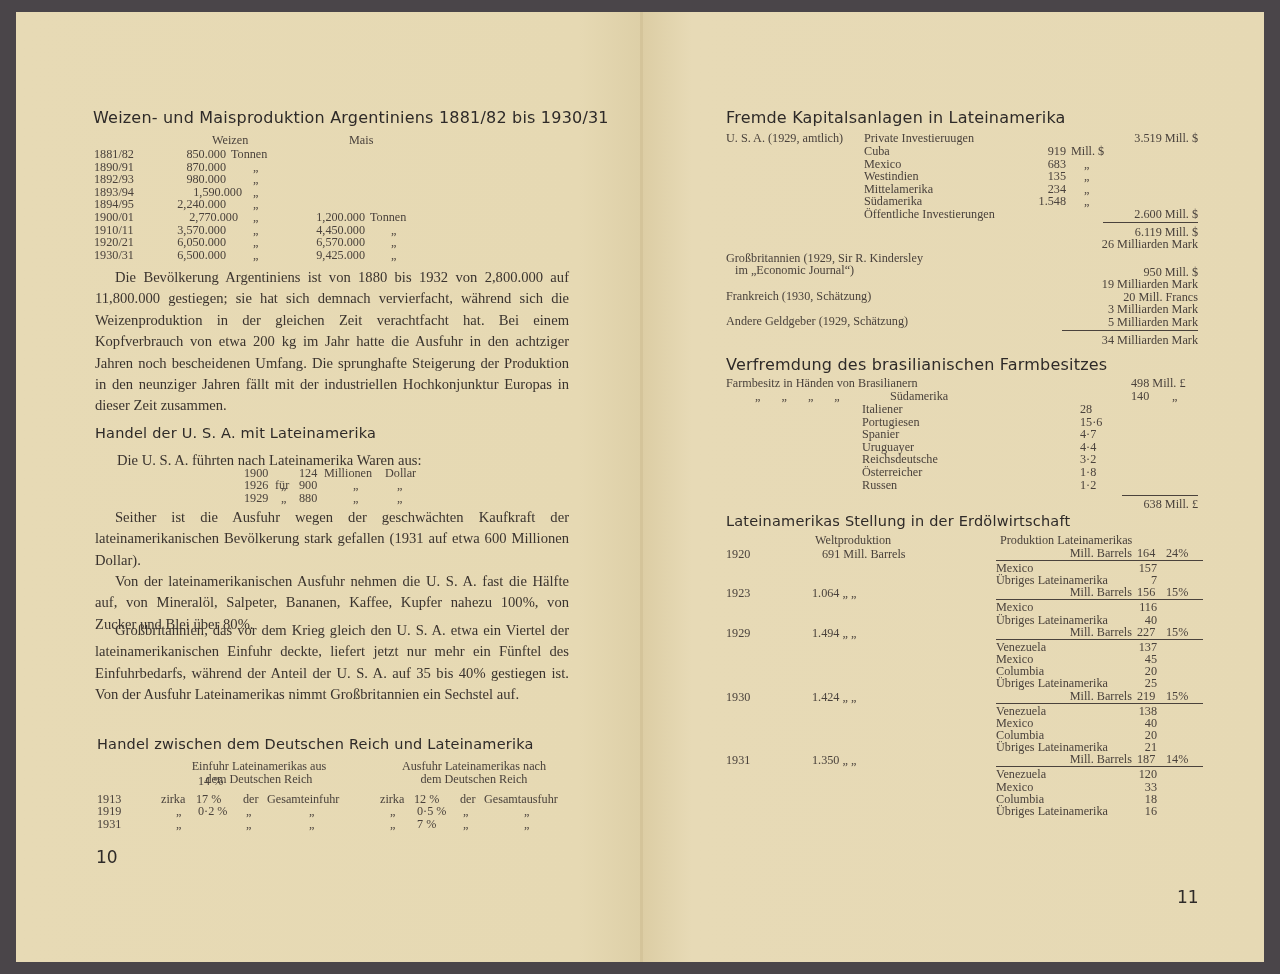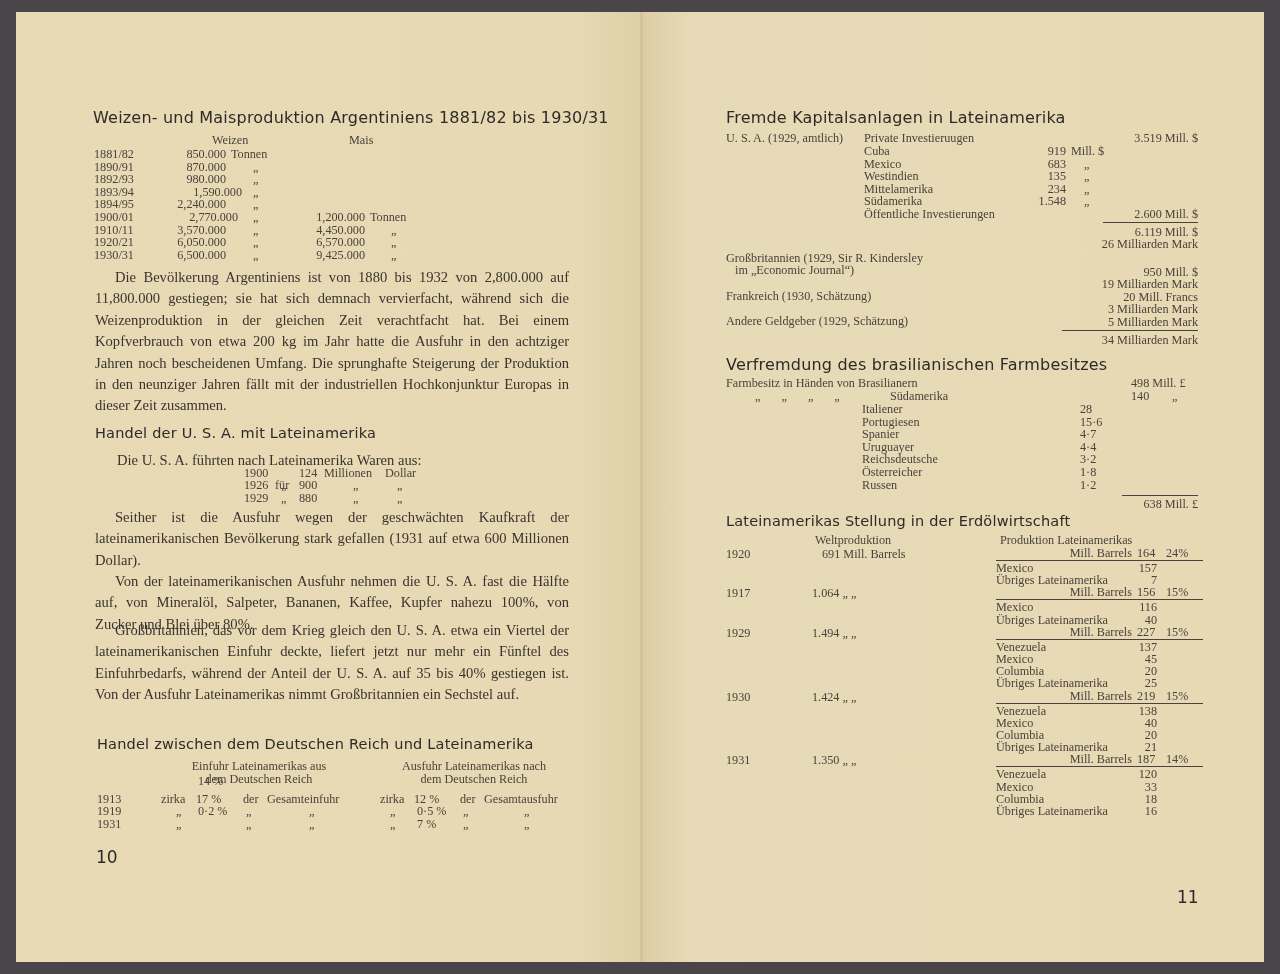--- a/index.html
+++ b/index.html
@@ -278,21 +278,21 @@
         <div class="abs t r" style="left:1000px;top:547px;width:132px;">Mill. Barrels</div>
         <div class="abs t" style="left:1137px;top:547px;">164</div>
         <div class="abs t" style="left:1166px;top:547px;">24%</div>
         <div class="rule" style="left:996px;top:560px;width:207px;"></div>
         <div class="abs t" style="left:996px;top:562px;">Mexico</div>
         <div class="abs t r" style="left:1110px;top:562px;width:47px;">157</div>
         <div class="abs t" style="left:996px;top:574.2px;">Übriges Lateinamerika</div>
         <div class="abs t r" style="left:1110px;top:574.2px;width:47px;">7</div>
       </div>
       <div class="" style="">
-        <div class="abs t" style="left:726px;top:587.4000000000001px;">1917</div>
+        <div class="abs t" style="left:726px;top:587.4000000000001px;">1923</div>
         <div class="abs t" style="left:812px;top:587.4000000000001px;">1.064 „ „</div>
         <div class="abs t r" style="left:1000px;top:586.4000000000001px;width:132px;">Mill. Barrels</div>
         <div class="abs t" style="left:1137px;top:586.4000000000001px;">156</div>
         <div class="abs t" style="left:1166px;top:586.4000000000001px;">15%</div>
         <div class="rule" style="left:996px;top:599.4000000000001px;width:207px;"></div>
         <div class="abs t" style="left:996px;top:601.4000000000001px;">Mexico</div>
         <div class="abs t r" style="left:1110px;top:601.4000000000001px;width:47px;">116</div>
         <div class="abs t" style="left:996px;top:613.6000000000001px;">Übriges Lateinamerika</div>
         <div class="abs t r" style="left:1110px;top:613.6000000000001px;width:47px;">40</div>
       </div>

